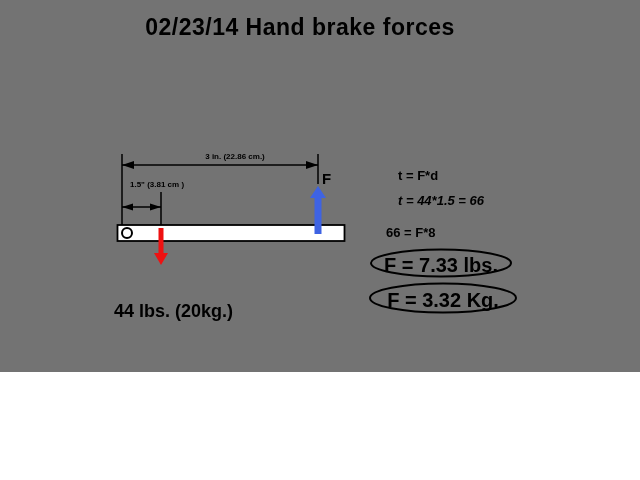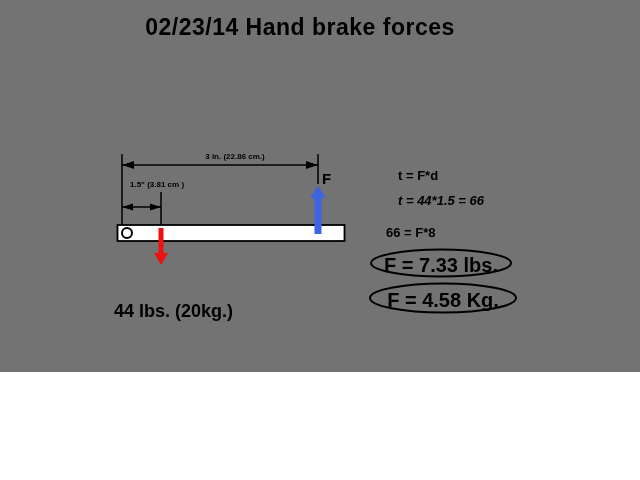--- a/index.html
+++ b/index.html
@@ -72,15 +72,15 @@
   <div class="lbl dim-lbl dim9">3 in. (22.86 cm.)</div>
   <div class="lbl dim-lbl dim15">1.5" (3.81 cm )</div>
   <div class="lbl f-lbl">F</div>
   <div class="lbl weight-lbl">44 lbs. (20kg.)</div>
 
   <div class="lbl eq eq1">t = F*d</div>
   <div class="lbl eq eq2">t = 44*1.5 = 66</div>
   <div class="lbl eq eq3">66 = F*8</div>
 
   <div class="lbl res res1">F = 7.33 lbs.</div>
-  <div class="lbl res res2">F = 4.58 Kg.</div>
+  <div class="lbl res res2">F = 3.32 Kg.</div>
 
 </div>
 
 </body></html>

